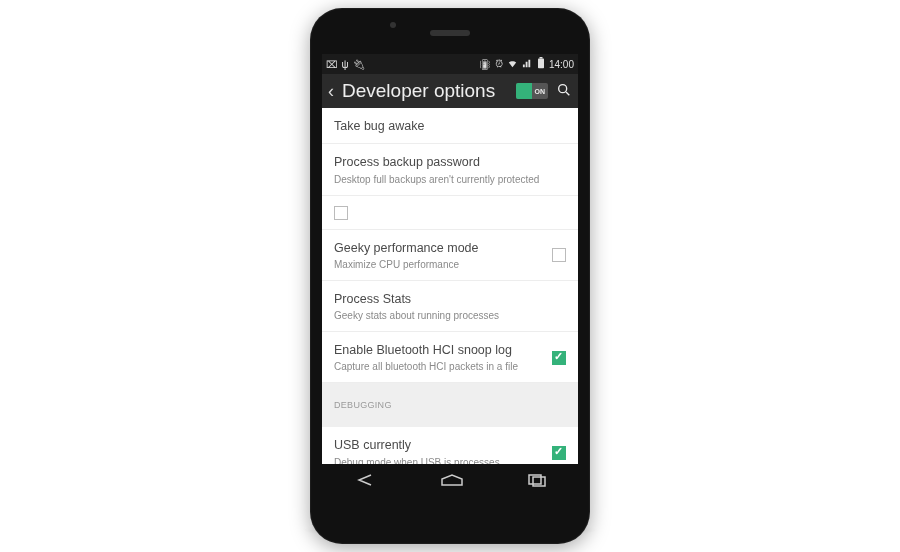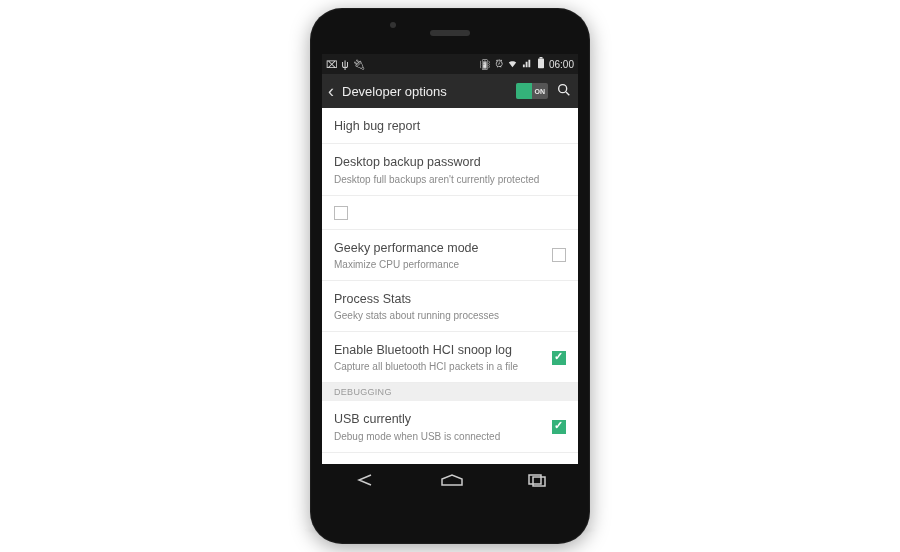--- a/index.html
+++ b/index.html
@@ -70,21 +70,21 @@
     padding: 0 6px;
     gap: 8px;
   }
   .back-chevron {
     color: #ddd;
     font-size: 18px;
     line-height: 1;
   }
   .actionbar-title {
     color: #eee;
-    font-size: 13px;
+    font-size: 19px;
     flex: 1;
   }
   .toggle-on {
     width: 32px;
     height: 16px;
     background: #555;
     border-radius: 2px;
     position: relative;
     display: flex;
     align-items: center;
@@ -148,21 +148,21 @@
     position: absolute;
     top: -2px;
     left: 1px;
     font-size: 11px;
     font-weight: bold;
   }
   .section-header {
     background: #efefef;
     color: #9a9a9a;
     font-size: 9px;
-    padding: 4px 12px;
+    padding: 17px 12px;
     text-transform: uppercase;
     letter-spacing: 0.3px;
   }
   .navbar {
     height: 32px;
     background: #111;
     display: flex;
     align-items: center;
     justify-content: space-around;
   }
@@ -208,21 +208,21 @@
           <svg width="11" height="11" viewBox="0 0 24 24" fill="#e0e0e0">
               <path d="M2 20h4v-6H2v6zm6 0h4V8H8v12zm6 0h4V4h-4v16z"></path>
             </svg>
         </span>
         <span class="sicon">
           <svg width="8" height="12" viewBox="0 0 10 16" fill="#e0e0e0">
               <rect x="1" y="2" width="8" height="13" rx="1"></rect>
               <rect x="3" y="0" width="4" height="2"></rect>
             </svg>
         </span>
-        <span>06:00</span>
+        <span>14:00</span>
       </div>
     </div>
 
     <div class="actionbar">
       <span class="back-chevron">‹</span>
       <span class="actionbar-title">Developer options</span>
       <div class="toggle-on">
         <span class="toggle-on-text">ON</span>
       </div>
       <span class="search-icon">
@@ -230,27 +230,27 @@
             <circle cx="10" cy="10" r="6"></circle>
             <line x1="15" y1="15" x2="20" y2="20"></line>
           </svg>
       </span>
     </div>
 
     <div class="list">
 
       <div class="row">
         <div class="row-main">
-          <div class="row-title">High bug report</div>
-        </div>
-      </div>
-
-      <div class="row">
-        <div class="row-main">
-          <div class="row-title">Desktop backup password</div>
+          <div class="row-title">Take bug awake</div>
+        </div>
+      </div>
+
+      <div class="row">
+        <div class="row-main">
+          <div class="row-title">Process backup password</div>
           <div class="row-sub">Desktop full backups aren't currently protected</div>
         </div>
       </div>
 
       <div class="row">
         <div class="checkbox"></div>
       </div>
 
       <div class="row">
         <div class="row-main">
@@ -273,21 +273,21 @@
           <div class="row-sub">Capture all bluetooth HCI packets in a file</div>
         </div>
         <div class="checkbox checked"></div>
       </div>
 
       <div class="section-header">Debugging</div>
 
       <div class="row">
         <div class="row-main">
           <div class="row-title">USB currently</div>
-          <div class="row-sub">Debug mode when USB is connected</div>
+          <div class="row-sub">Debug mode when USB is processes</div>
         </div>
         <div class="checkbox checked"></div>
       </div>
 
     </div>
 
     <div class="navbar">
       <span class="nav-btn nav-back">
         <svg width="24" height="14" viewBox="0 0 24 14" fill="none" stroke="#ccc" stroke-width="1.5">
             <path d="M18 2 L6 7 L18 12"></path>

